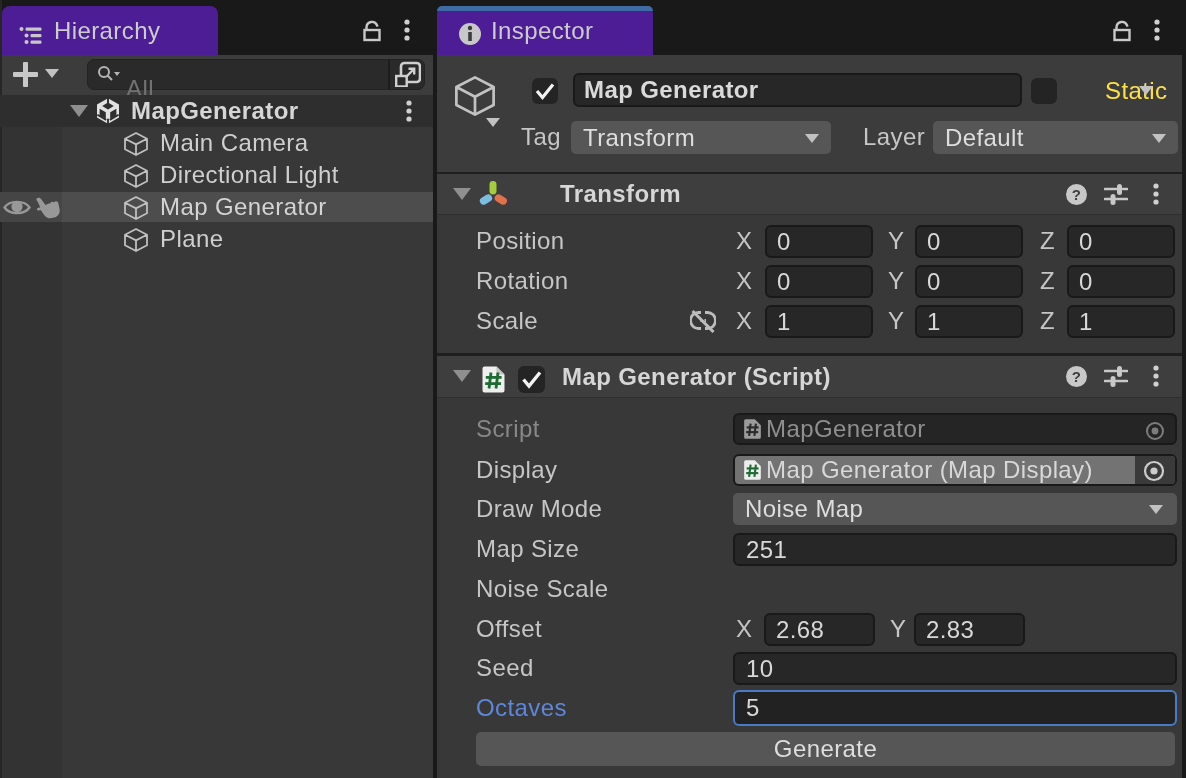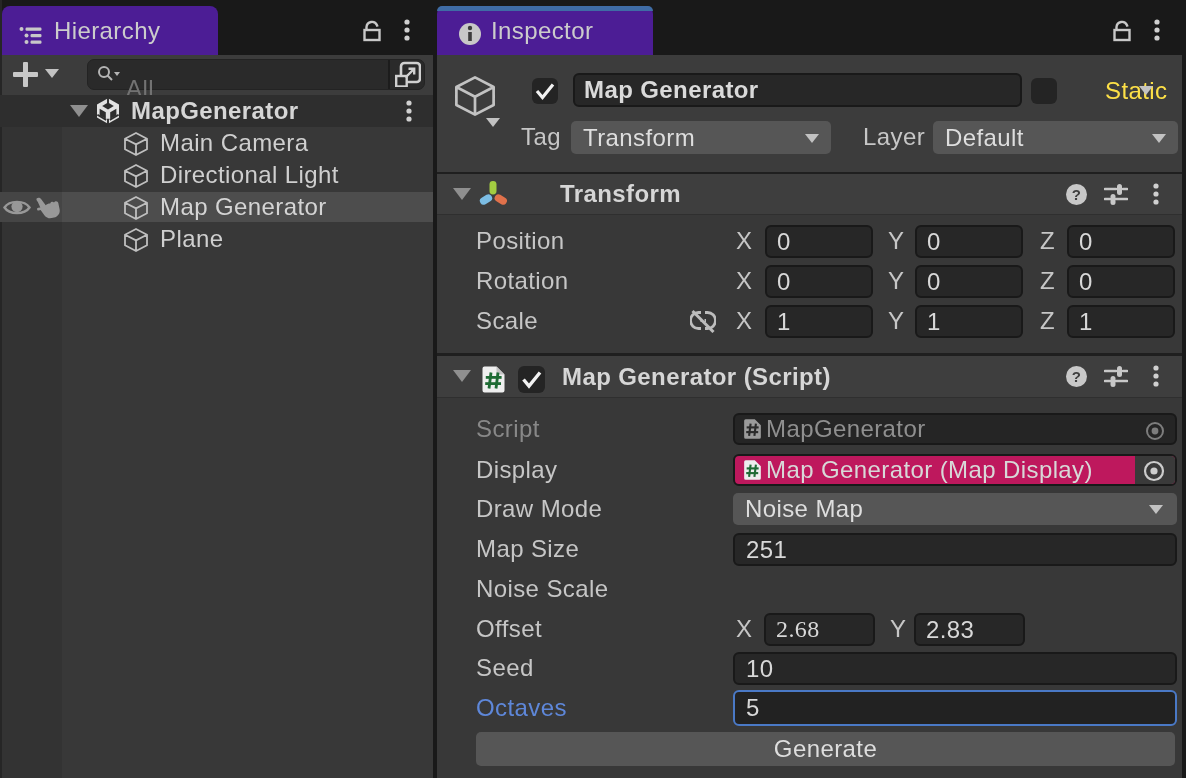--- a/index.html
+++ b/index.html
@@ -317,21 +317,21 @@
       </g>
     </svg>
     <div style="margin-left:4px;color:#8f8f8f;">MapGenerator</div>
     <svg style="position:absolute;right:10px;top:6px" width="20" height="20" viewBox="0 0 20 20">
       <circle cx="10" cy="10" r="8" fill="none" stroke="#7d7d7d" stroke-width="2"></circle>
       <circle cx="10" cy="10" r="3.4" fill="#7d7d7d"></circle>
     </svg>
   </div>
 
   <div class="abs lbl" style="left:476px;top:454px;">Display</div>
-  <div class="fld" style="left:733px;top:454px;width:444px;height:32px;background:#be185d;">
+  <div class="fld" style="left:733px;top:454px;width:444px;height:32px;background:#737373;">
     <svg style="margin-left:8px" width="19" height="22" viewBox="0 0 25 29">
       <path d="M1.5 3.5 A2 2 0 0 1 3.5 1.5 L15.5 1.5 L23.5 9.5 L23.5 25.5 A2 2 0 0 1 21.5 27.5 L3.5 27.5 A2 2 0 0 1 1.5 25.5 Z" fill="#ededed"></path>
       <g stroke="#1e6b34" stroke-width="2.8" fill="none">
         <line x1="10" y1="7.5" x2="8" y2="23.5"></line>
           <line x1="17" y1="7.5" x2="15" y2="23.5"></line>
         <line x1="4.8" y1="12.4" x2="20.6" y2="12.4"></line>
           <line x1="4.2" y1="18.6" x2="20" y2="18.6"></line>
       </g>
     </svg>
     <div style="margin-left:4px;color:#d8d8d8;">Map Generator (Map Display)</div>
@@ -351,21 +351,21 @@
   <div class="abs lbl" style="left:476px;top:533px;">Map Size</div>
   <div class="fld" style="left:733px;top:533px;width:444px;height:33px;">
       <div style="margin-left:11px;">251</div>
     </div>
 
   <div class="abs lbl" style="left:476px;top:573px;">Noise Scale</div>
 
   <div class="abs lbl" style="left:476px;top:613px;">Offset</div>
   <div class="abs lbl" style="left:736px;top:613px;">X</div>
   <div class="fld" style="left:764px;top:613px;width:111px;height:33px;">
-      <div style="margin-left:10px;font-family:Liberation Serif, serif;">2.68</div>
+      <div style="margin-left:10px;">2.68</div>
     </div>
   <div class="abs lbl" style="left:890px;top:613px;">Y</div>
   <div class="fld" style="left:914px;top:613px;width:111px;height:33px;">
       <div style="margin-left:10px;">2.83</div>
     </div>
 
   <div class="abs lbl" style="left:476px;top:652px;">Seed</div>
   <div class="fld" style="left:733px;top:652px;width:444px;height:33px;">
       <div style="margin-left:11px;text-align:center;">10</div>
     </div>

